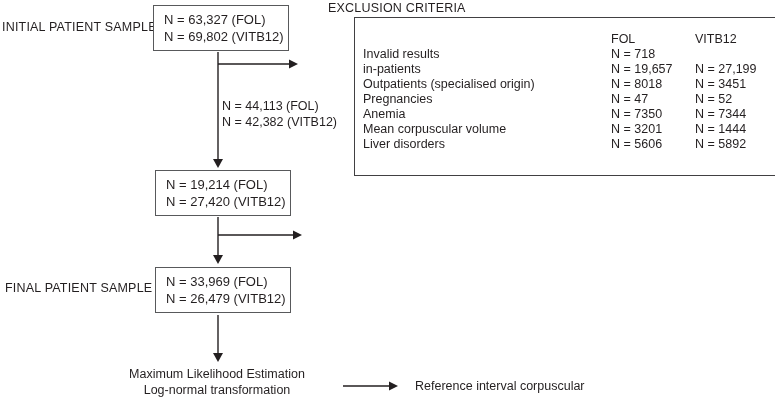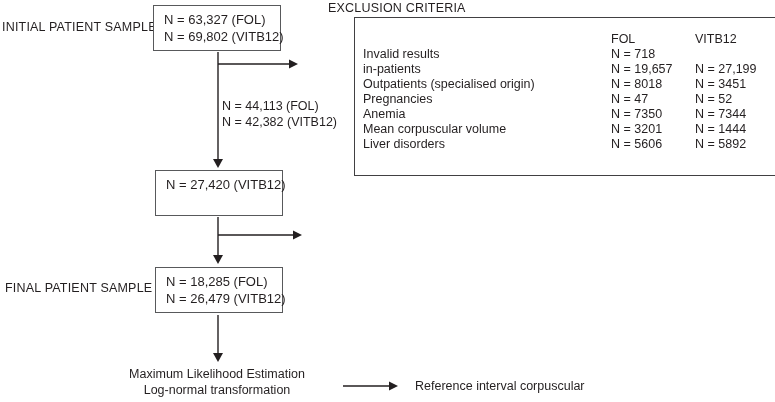--- a/index.html
+++ b/index.html
@@ -34,21 +34,21 @@
     font-size: 12.5px;
     letter-spacing: 0.2px;
     white-space: nowrap;
   }
   .flow-box {
     position: absolute;
     width: 116px;
     height: 39px;
     border: 1.5px solid #58595b;
     background: #ffffff;
-    padding: 5px 0 0 10px;
+    padding: 5px 8px 0 10px;
     font-size: 13px;
     line-height: 17px;
     white-space: nowrap;
   }
   .annotation {
     position: absolute;
     font-size: 12.5px;
     line-height: 16px;
     white-space: nowrap;
   }
@@ -173,28 +173,29 @@
       <div class="cell">N = 5892</div>
     </div>
   </div>
 
   <div class="annotation" style="left:222px; top:98px;">
     <div>N = 44,113 (FOL)</div>
     <div>N = 42,382 (VITB12)</div>
   </div>
 
   <div class="flow-box" style="left:155px; top:170px;">
+    <div>N = 19,214 (FOL)</div>
     <div>N = 27,420 (VITB12)</div>
   </div>
 
 
   <div class="side-label" style="left:5px; top:281px;">FINAL PATIENT SAMPLE</div>
 
   <div class="flow-box" style="left:155px; top:267px;">
-    <div>N = 18,285 (FOL)</div>
+    <div>N = 33,969 (FOL)</div>
     <div>N = 26,479 (VITB12)</div>
   </div>
 
   <div class="centered-note">
     <div>Maximum Likelihood Estimation</div>
     <div>Log-normal transformation</div>
   </div>
 
   <div class="annotation" style="left:415px; top:378px;">Reference interval corpuscular</div>
 

